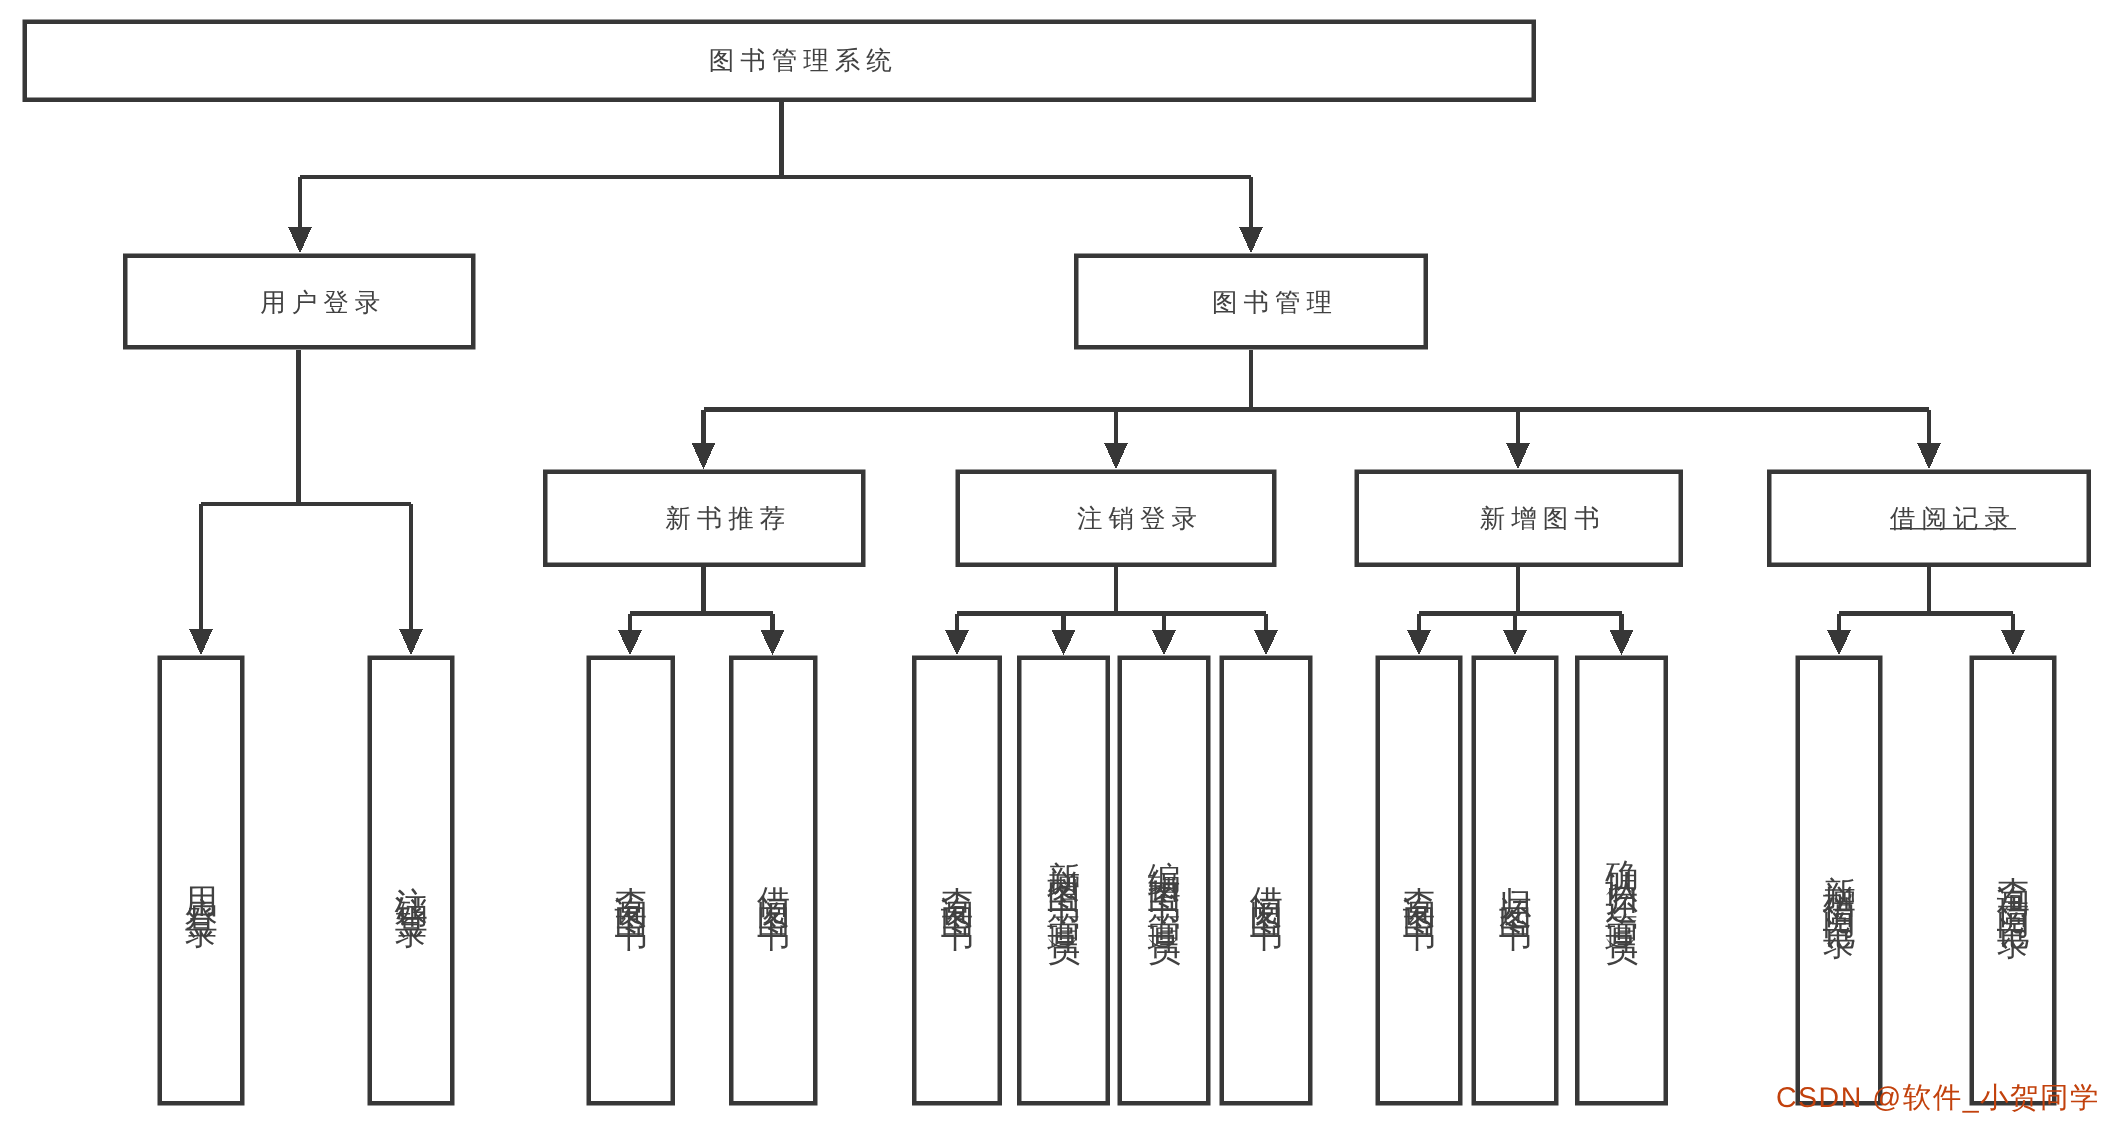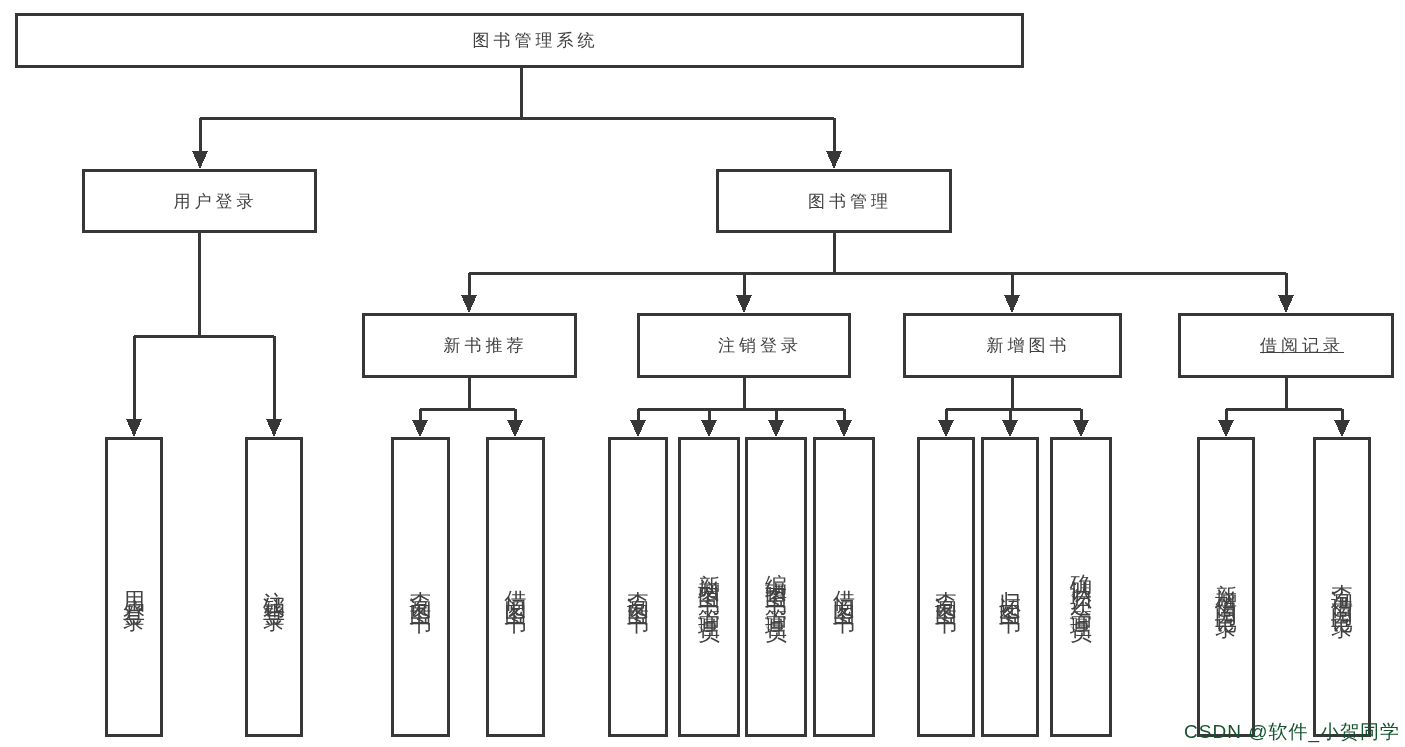--- a/index.html
+++ b/index.html
@@ -46,21 +46,21 @@
     font-size: 22px;
     letter-spacing: 7px;
     line-height: 1.1;
   }
   .watermark {
     position: absolute;
     right: 5px;
     bottom: 2px;
     font-size: 19px;
     letter-spacing: 1px;
-    color: #14532d;
+    color: #c2410c;
     z-index: 5;
     white-space: nowrap;
   }
 </style>
 </head>
 <body>
 
 <div class="canvas">
 
   <svg class="connectors" viewBox="0 0 1405 747" shape-rendering="crispEdges">

